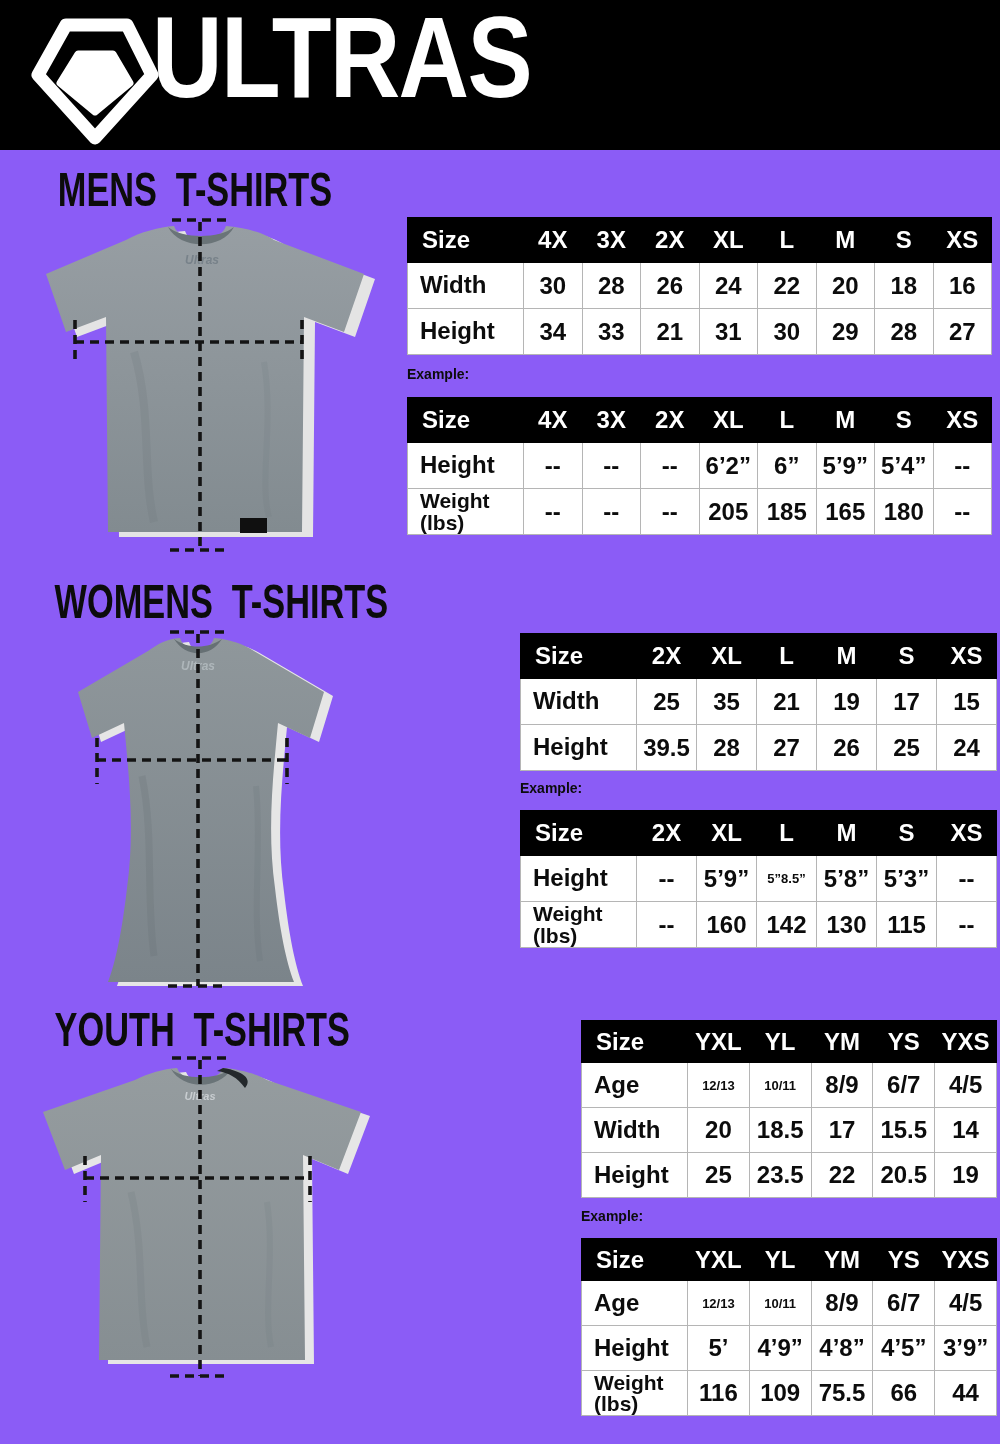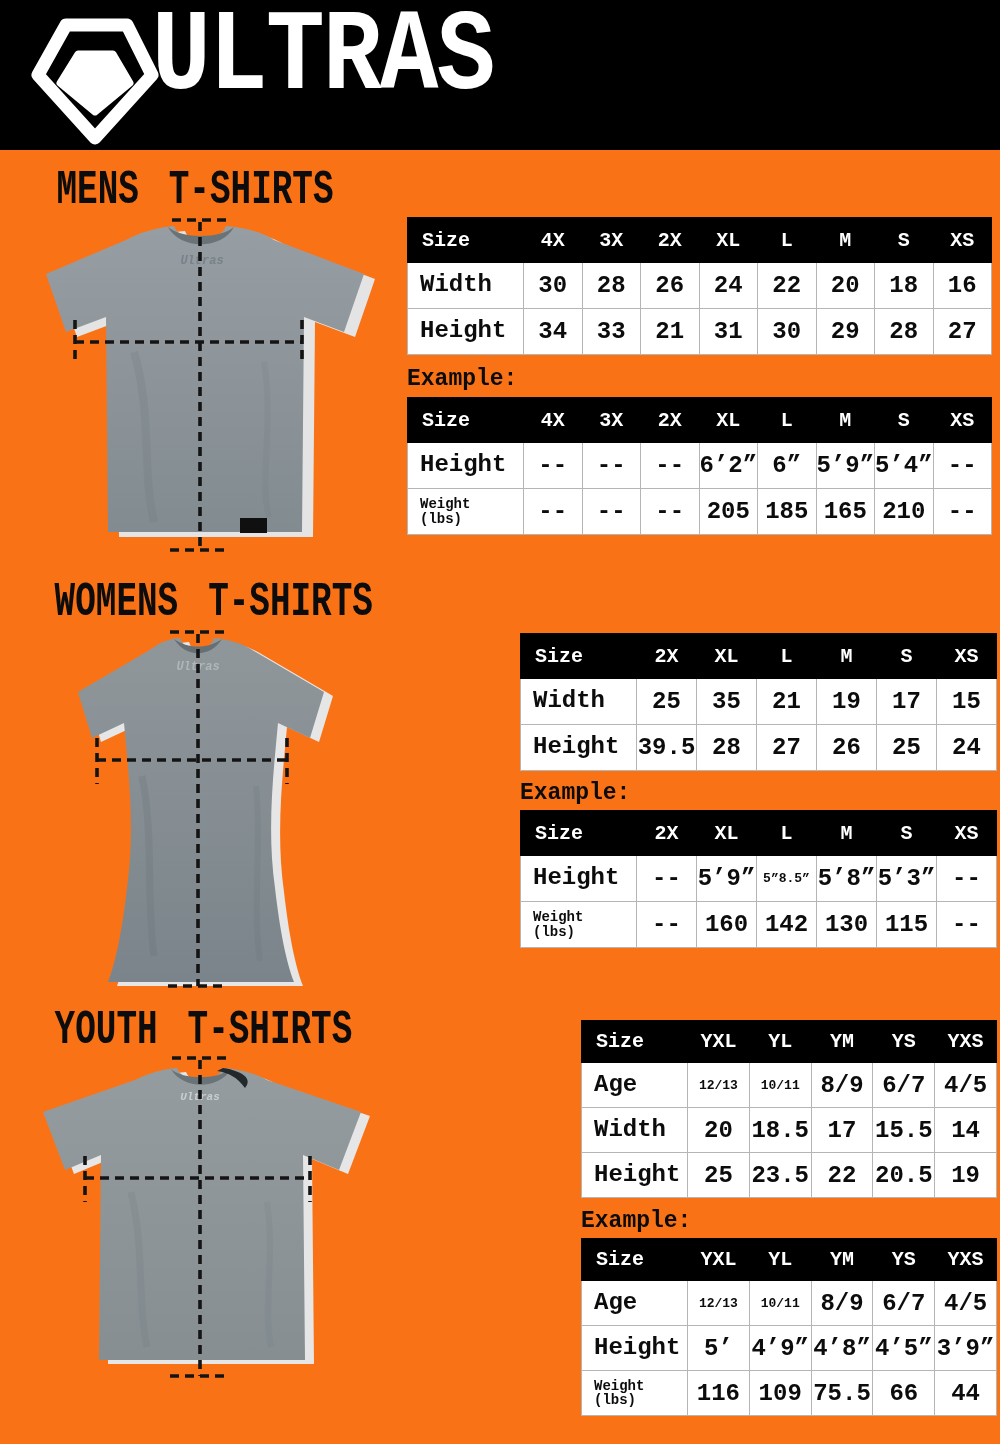--- a/index.html
+++ b/index.html
@@ -1,43 +1,43 @@
 <!DOCTYPE html>
 <html><head>
 <meta charset="utf-8">
 <style>
   html,body{margin:0;padding:0;background:#fff;}
-  #page{position:relative;width:1000px;height:1444px;background:#f97316;overflow:hidden;
-        font-family:Liberation Mono, monospace;color:#111;}
+  #page{position:relative;width:1000px;height:1444px;background:#8b5cf6;overflow:hidden;
+        font-family:Liberation Sans, sans-serif;color:#111;}
   
   .site-header{position:absolute;left:0;top:0;width:1000px;height:150px;background:#000;}
   .logo-svg{position:absolute;left:30px;top:5px;}
   .brand{position:absolute;left:152px;top:0;font-weight:bold;font-size:115px;line-height:1;
          color:#fff;transform:scale(0.85,1);transform-origin:left top;letter-spacing:-2px;white-space:nowrap;}
   .domain{position:absolute;left:158px;top:101px;font-weight:bold;font-size:34px;color:#fff;white-space:nowrap;}
   
   .section-title{position:absolute;left:15px;width:360px;text-align:center;font-weight:bold;
          font-size:44px;line-height:1;transform:scale(0.78,1.08);transform-origin:center top;
          word-spacing:12px;letter-spacing:0;white-space:nowrap;color:#0c0c0c;}
   
   .tablebox{position:absolute;}
   .sz-table{border-collapse:collapse;width:100%;table-layout:fixed;background:#fff;}
   .sz-table th,.sz-table td{border:1px solid #b5b5b5;text-align:center;font-weight:bold;
          padding:0;overflow:hidden;}
   .sz-table thead tr{height:45px;}
   .sz-table tbody tr{height:46px;}
-  .sz-table thead th{background:#000;color:#fff;border-color:#000;font-size:20px;}
+  .sz-table thead th{background:#000;color:#fff;border-color:#000;font-size:24px;}
   .sz-table thead th.lbl{text-align:left;padding-left:14px;}
   .sz-table td{font-size:24px;color:#0c0c0c;}
   .sz-table td.lbl{text-align:left;padding-left:12px;white-space:pre-line;line-height:1.02;}
-  .sz-table td.lbl.two{font-size:14px;}
+  .sz-table td.lbl.two{font-size:21px;}
   .sz-table td.sm{font-size:13px;}
   .compact .sz-table thead tr{height:42px;}
   .compact .sz-table tbody tr{height:45px;}
-  .example{position:absolute;font-weight:bold;font-size:23px;color:#0c0c0c;text-align:center;}
+  .example{position:absolute;font-weight:bold;font-size:14px;color:#0c0c0c;text-align:center;}
   .shirt-svg{position:absolute;}
 </style>
 </head>
 <body>
 
 <div id="page">
 
   <div class="site-header">
     <svg class="logo-svg" width="130" height="140" viewBox="0 0 130 140">
       <path d="M36,20 L97,20 L122,70 L65,133 L8,70 Z" fill="none" stroke="#ffffff" stroke-width="13" stroke-linejoin="round"></path>
@@ -168,21 +168,21 @@
           </tr>
           <tr>
             <td class="lbl two">Weight
 (lbs)</td>
             <td>--</td>
             <td>--</td>
             <td>--</td>
             <td>205</td>
             <td>185</td>
             <td>165</td>
-            <td>210</td>
+            <td>180</td>
             <td>--</td>
           </tr>
         </tbody>
       </table>
     </div>
 
   <div class="section-title" style="top:578px;">WOMENS T-SHIRTS</div>
 
   <svg class="shirt-svg" style="left:30px;top:626px;" width="340" height="368" viewBox="0 0 340 368">
     <defs>

